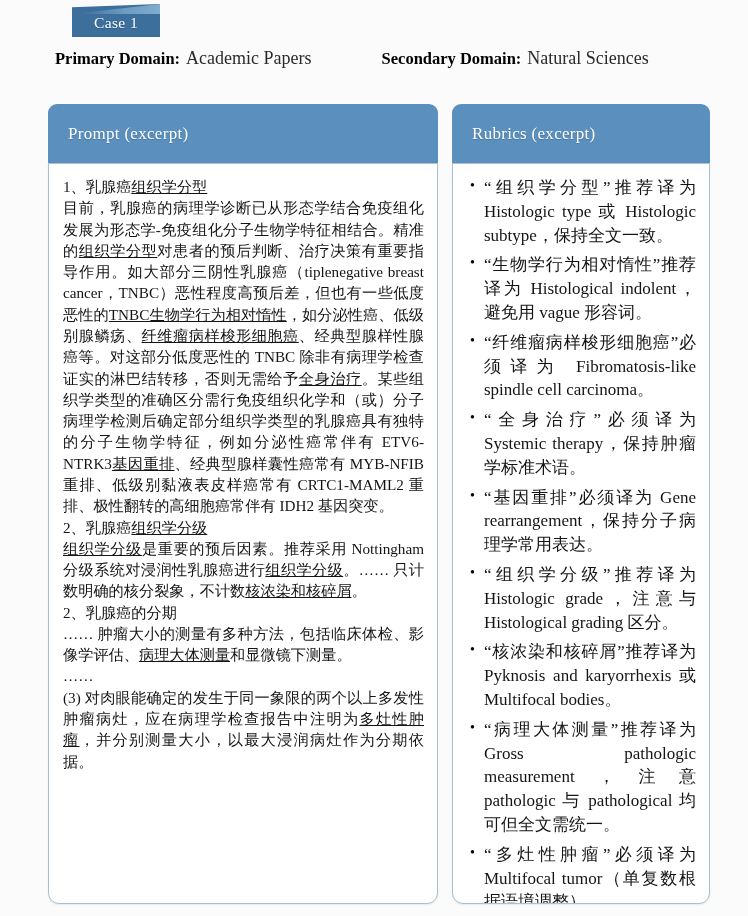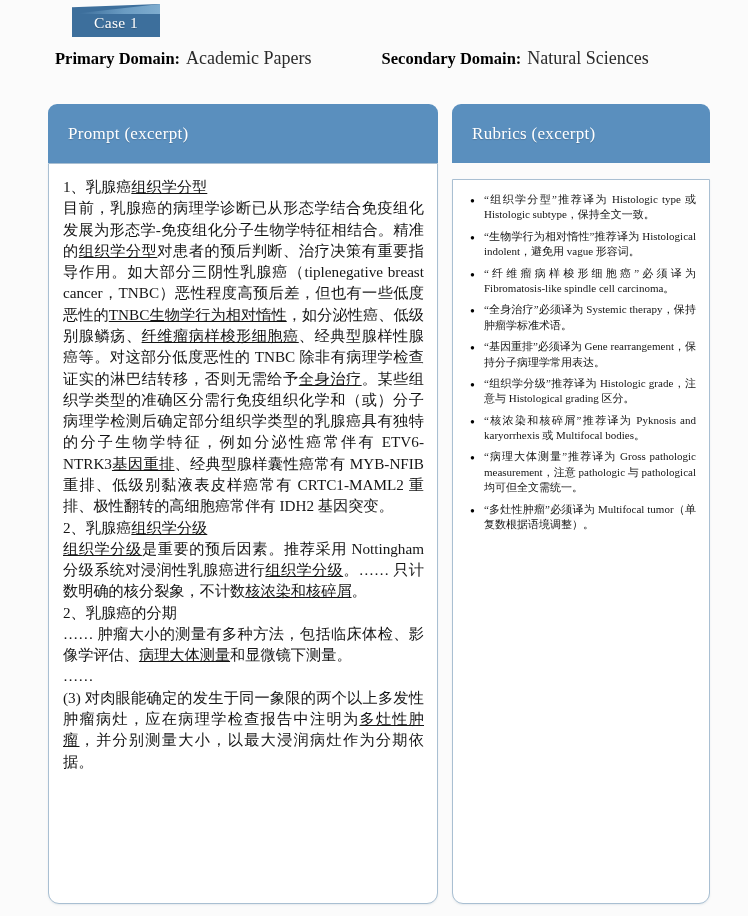--- a/index.html
+++ b/index.html
@@ -92,21 +92,21 @@
     height: 800px;
     display: flex;
     gap: 14px;
   }
   .panel {
     display: flex;
     flex-direction: column;
     height: 100%;
   }
   .panel.prompt { width: 390px; }
-  .panel.rubrics { width: 258px; gap: 16px; }
+  .panel.rubrics { width: 258px; }
 
   .panel-header {
     background: #5a8fbe;
     color: #ffffff;
     border-radius: 9px 9px 0 0;
     height: 59px;
     box-sizing: border-box;
     display: flex;
     align-items: center;
     padding: 0 20px;
@@ -143,21 +143,21 @@
   .prompt-text p.nojust {
     text-align: left;
   }
   .u { text-decoration: underline; text-underline-offset: 1px; }
 
   
   .rubrics-list {
     margin: 0;
     padding: 0 0 0 17px;
     list-style: none;
-    font-size: 11px;
+    font-size: 17px;
     line-height: 1.40;
     color: #141414;
   }
   .rubrics-list li {
     position: relative;
     margin-bottom: 6px;
     text-align: justify;
     text-justify: inter-character;
     word-break: break-word;
   }

